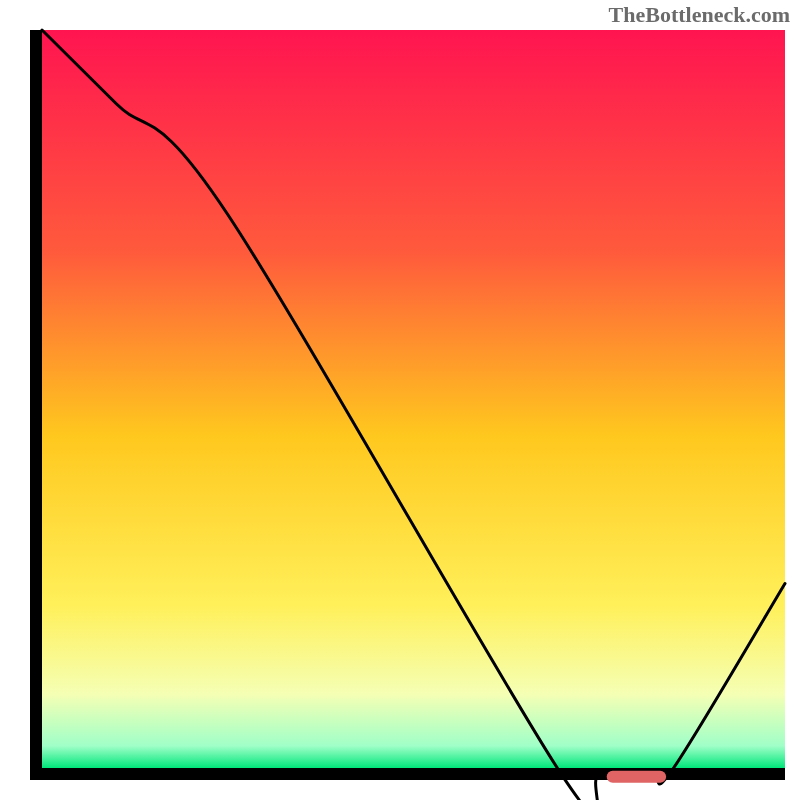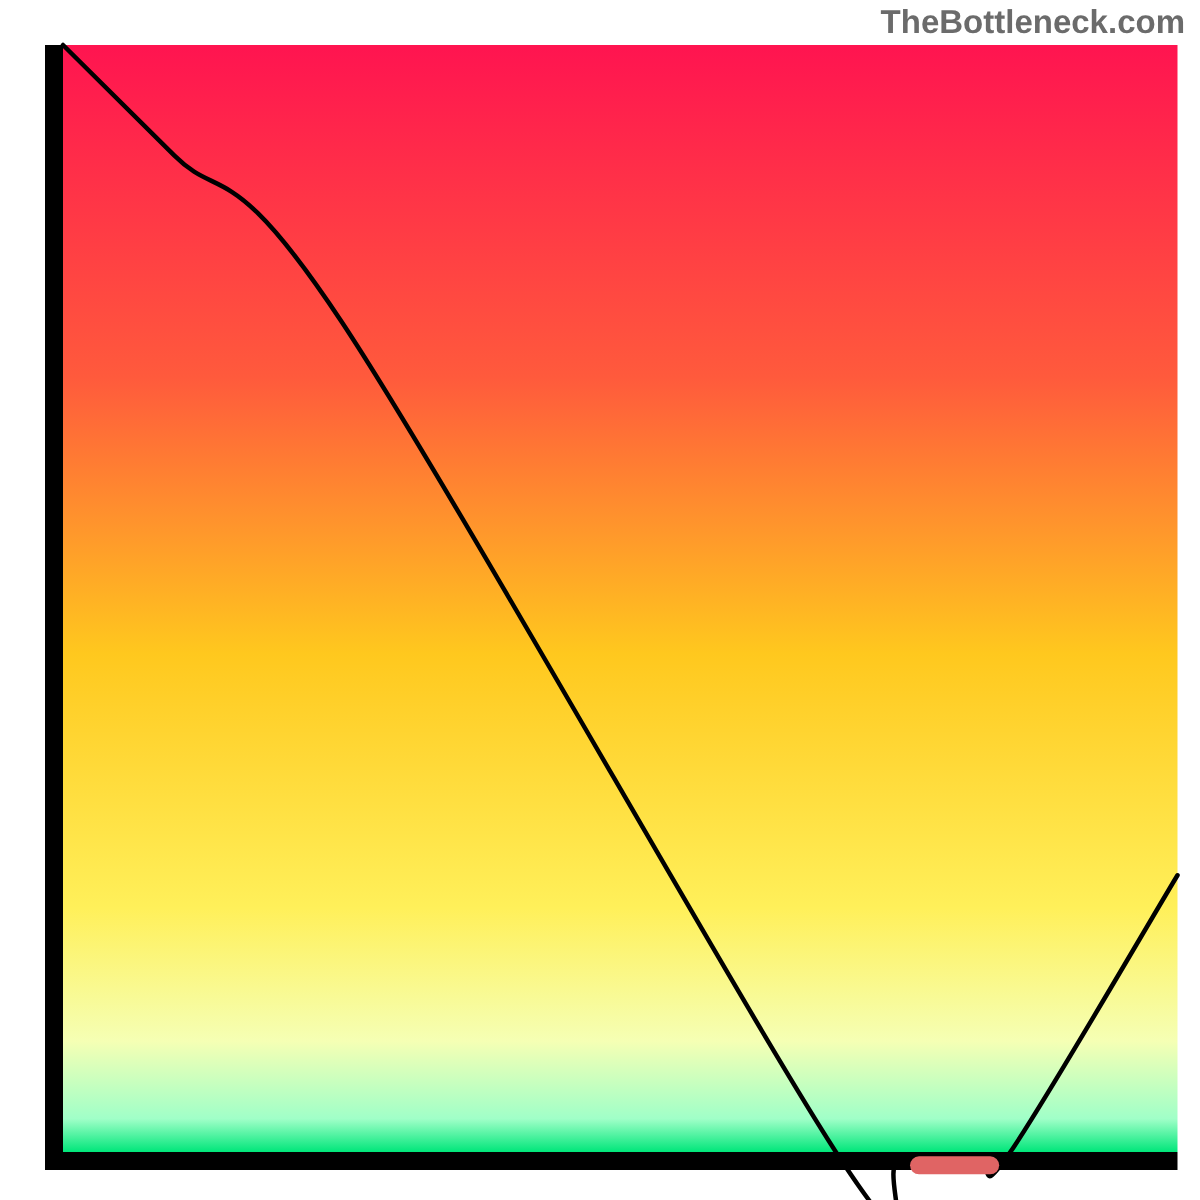--- a/index.html
+++ b/index.html
@@ -17,21 +17,21 @@
     width: 800px;
     height: 800px;
   }
   .watermark {
     position: absolute;
     top: 2px;
     right: 10px;
     font-size: 22px;
     font-weight: bold;
     color: #6b6b6b;
-    font-family: Liberation Sans, sans-serif;
+    font-family: Liberation Serif, serif;
   }
   svg {
     display: block;
   }
 </style>
 </head>
 <body>
 
 <div class="frame">
   <svg id="chart-svg" width="800" height="800" viewBox="0 0 800 800">

